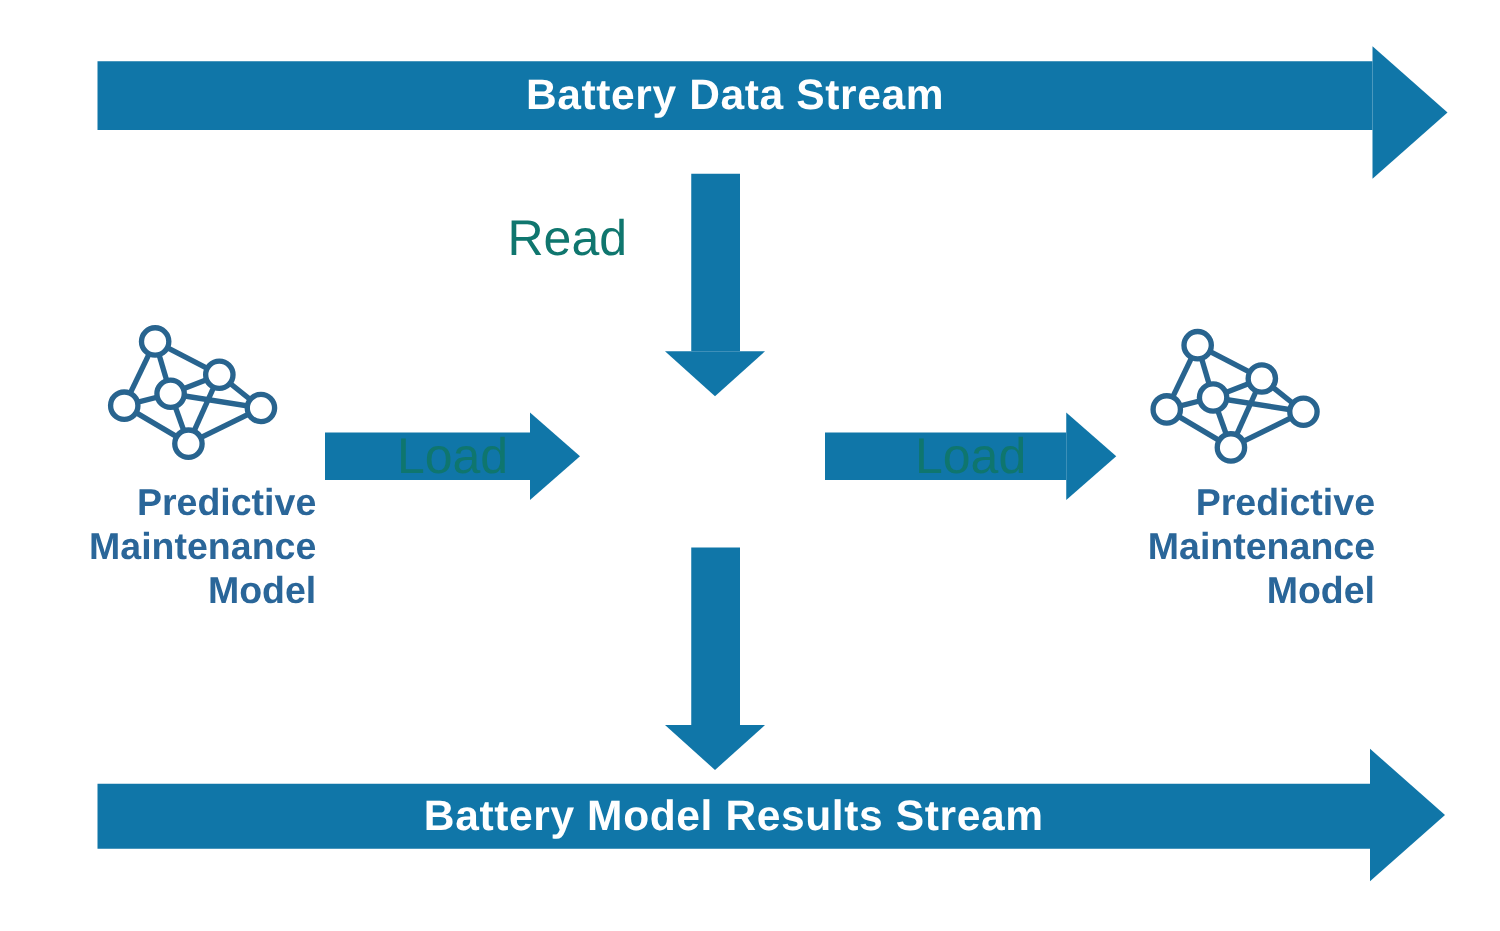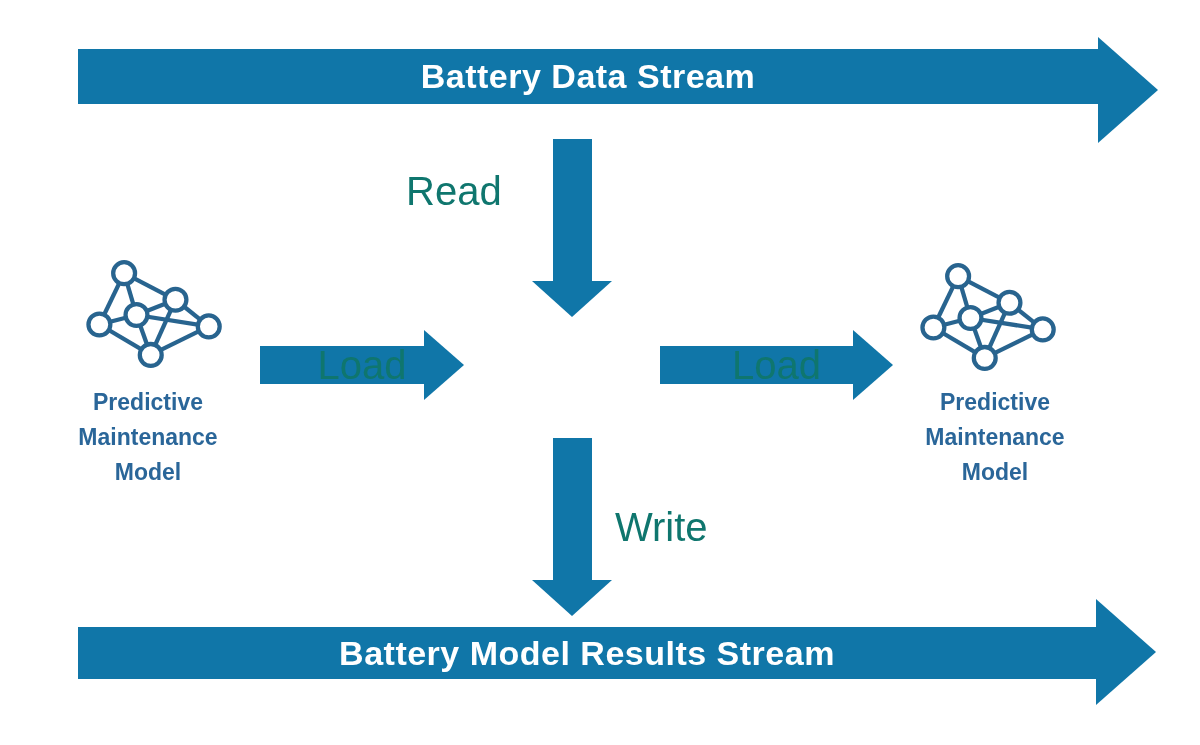--- a/index.html
+++ b/index.html
@@ -108,24 +108,24 @@
     line-height: 100px;
     letter-spacing: -2px;
   }
 
   
   .model-icon { width: 143px; height: 116px; }
   .model-icon-left  { left: 84px;  top: 257px; }
   .model-icon-right { left: 918px; top: 260px; }
   .model-text {
     width: 210px;
-    text-align: center;
+    text-align: right;
     color: #2a6699;
     font-weight: bold;
-    font-size: 23px;
+    font-size: 30px;
     line-height: 35px;
   }
   .model-text-left  { left: 43px;  top: 385px; }
   .model-text-right { left: 890px; top: 385px; }
 
   .net-edge { stroke: #28648f; stroke-width: 4.5; }
   .net-node { stroke: #28648f; stroke-width: 4.5; fill: #ffffff; }
 </style>
 </head>
 <body>
@@ -203,20 +203,19 @@
     </g>
   </svg>
   <div class="abs model-text model-text-right">
     <div>Predictive</div>
     <div>Maintenance</div>
     <div>Model</div>
   </div>
 
   <div class="abs v-shaft write-shaft"></div>
   <div class="abs head-down write-head"></div>
-  <div class="abs op-label write-label">Write</div>
 
   <div class="abs banner-shaft bot-shaft">
     <span class="banner-label">Battery Model Results Stream</span>
   </div>
   <div class="abs head-right bot-head"></div>
 
 </div>
 
 </body></html>

